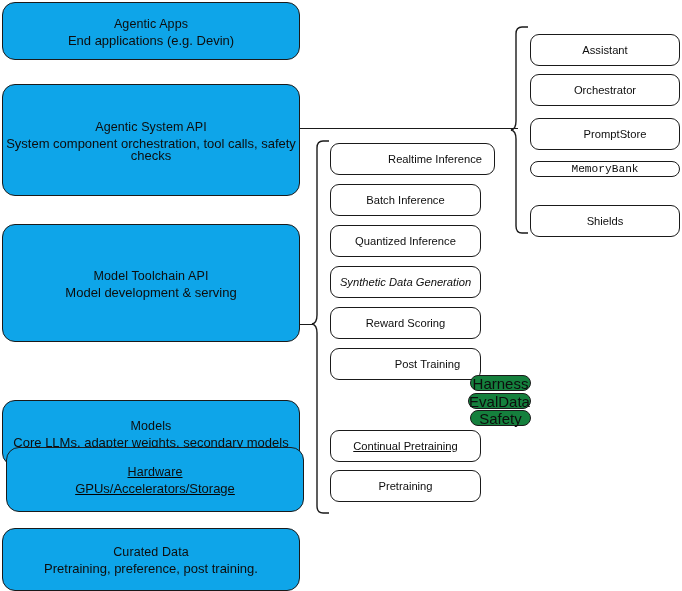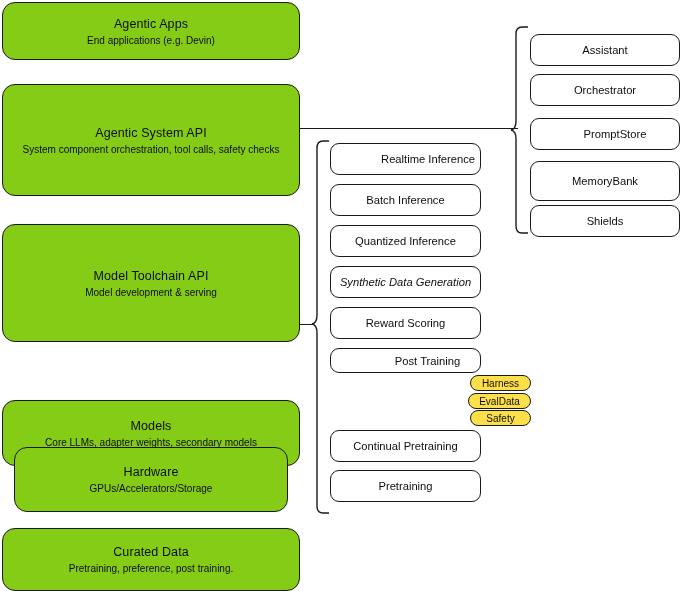--- a/index.html
+++ b/index.html
@@ -18,35 +18,35 @@
     background: #ffffff;
     overflow: hidden;
   }
 
   
   .box {
     position: absolute;
     box-sizing: border-box;
     border: 1.4px solid #1a1a1a;
     border-radius: 13px;
-    background: #84cc16;
+    background: #0ea5e9;
     display: flex;
     flex-direction: column;
     align-items: center;
     justify-content: center;
     text-align: center;
   }
   .layer-title {
     font-size: 12.5px;
     line-height: 16px;
     color: #0d0d0d;
     letter-spacing: 0.1px;
   }
   .layer-sub {
-    font-size: 10px;
+    font-size: 13px;
     line-height: 12px;
     margin-top: 3px;
     color: #0d0d0d;
   }
 
   
   .chip {
     position: absolute;
     box-sizing: border-box;
     border: 1.4px solid #1a1a1a;
@@ -59,25 +59,25 @@
     color: #0d0d0d;
     z-index: 3;
   }
 
   
   .pill {
     position: absolute;
     box-sizing: border-box;
     border: 1.4px solid #1a1a1a;
     border-radius: 999px;
-    background: #fde047;
+    background: #15803d;
     display: flex;
     align-items: center;
     justify-content: center;
-    font-size: 10px;
+    font-size: 15px;
     color: #0d0d0d;
     z-index: 6;
   }
 
   
   .hline {
     position: absolute;
     height: 0;
     border-top: 1.4px solid #1a1a1a;
     z-index: 1;
@@ -106,21 +106,21 @@
   <div class="box" style="left:2px; top:224px; width:298px; height:118px;">
     <div class="layer-title">Model Toolchain API</div>
     <div class="layer-sub">Model development &amp; serving</div>
   </div>
 
   <div class="box" style="left:2px; top:368px; width:298px; height:66px;margin-top:32px;">
     <div class="layer-title">Models</div>
     <div class="layer-sub">Core LLMs, adapter weights, secondary models</div>
   </div>
 
-  <div class="box" style="left:14px; top:447px; width:274px; height:65px;">
+  <div class="box" style="left:6px; top:447px; width:298px; height:65px;text-decoration:underline;">
     <div class="layer-title">Hardware</div>
     <div class="layer-sub">GPUs/Accelerators/Storage</div>
   </div>
 
   <div class="box" style="left:2px; top:528px; width:298px; height:63px;">
     <div class="layer-title">Curated Data</div>
     <div class="layer-sub">Pretraining, preference, post training.</div>
   </div>
 
   <div class="hline" style="left:300px; top:128px; width:218px;"></div>
@@ -132,46 +132,46 @@
   </div>
 
   <div class="brace" style="left:311px; top:140px; width:20px; height:374px;">
     <svg width="20" height="374" viewBox="0 0 20 374">
       <path d="M18 1 H12 Q6 1 6 8 V175 Q6 183 1 184 Q6 185 6 193 V366 Q6 373 12 373 H18" fill="none" stroke="#1a1a1a" stroke-width="1.4"></path>
     </svg>
   </div>
 
   <div class="hline" style="left:300px; top:324px; width:13px;"></div>
 
-  <div class="chip" style="left:330px; top:143px; width:151px; height:32px;padding-left:45px;">
+  <div class="chip" style="left:330px; top:143px; width:165px; height:32px;padding-left:45px;">
     <span>Realtime Inference</span>
   </div>
 
   <div class="chip" style="left:330px; top:184px; width:151px; height:32px;">
     <span>Batch Inference</span>
   </div>
 
   <div class="chip" style="left:330px; top:225px; width:151px; height:32px;">
     <span>Quantized Inference</span>
   </div>
 
   <div class="chip" style="left:330px; top:266px; width:151px; height:32px;font-style:italic;">
     <span>Synthetic Data Generation</span>
   </div>
 
   <div class="chip" style="left:330px; top:307px; width:151px; height:32px;text-align:right;">
     <span>Reward Scoring</span>
   </div>
 
-  <div class="chip" style="left:330px; top:348px; width:151px; height:25px;padding-left:44px;">
+  <div class="chip" style="left:330px; top:348px; width:151px; height:32px;padding-left:44px;">
     <span>Post Training</span>
   </div>
 
 
-  <div class="chip" style="left:330px; top:430px; width:151px; height:32px;">
+  <div class="chip" style="left:330px; top:430px; width:151px; height:32px;text-decoration:underline;">
     <span>Continual Pretraining</span>
   </div>
 
   <div class="chip" style="left:330px; top:470px; width:151px; height:32px;">
     <span>Pretraining</span>
   </div>
 
   <div class="pill" style="left:470px; top:375px; width:61px; height:16px;">
     <span>Harness</span>
   </div>
@@ -189,21 +189,21 @@
   </div>
 
   <div class="chip" style="left:530px; top:74px; width:150px; height:32px;">
     <span>Orchestrator</span>
   </div>
 
   <div class="chip" style="left:530px; top:118px; width:150px; height:32px;padding-left:20px;">
     <span>PromptStore</span>
   </div>
 
-  <div class="chip" style="left:530px; top:161px; width:150px; height:40px;">
+  <div class="chip" style="left:530px; top:161px; width:150px; height:16px;font-family:Liberation Mono, monospace;">
     <span>MemoryBank</span>
   </div>
 
   <div class="chip" style="left:530px; top:205px; width:150px; height:32px;">
     <span>Shields</span>
   </div>
 
 </div>
 
 </body></html>

